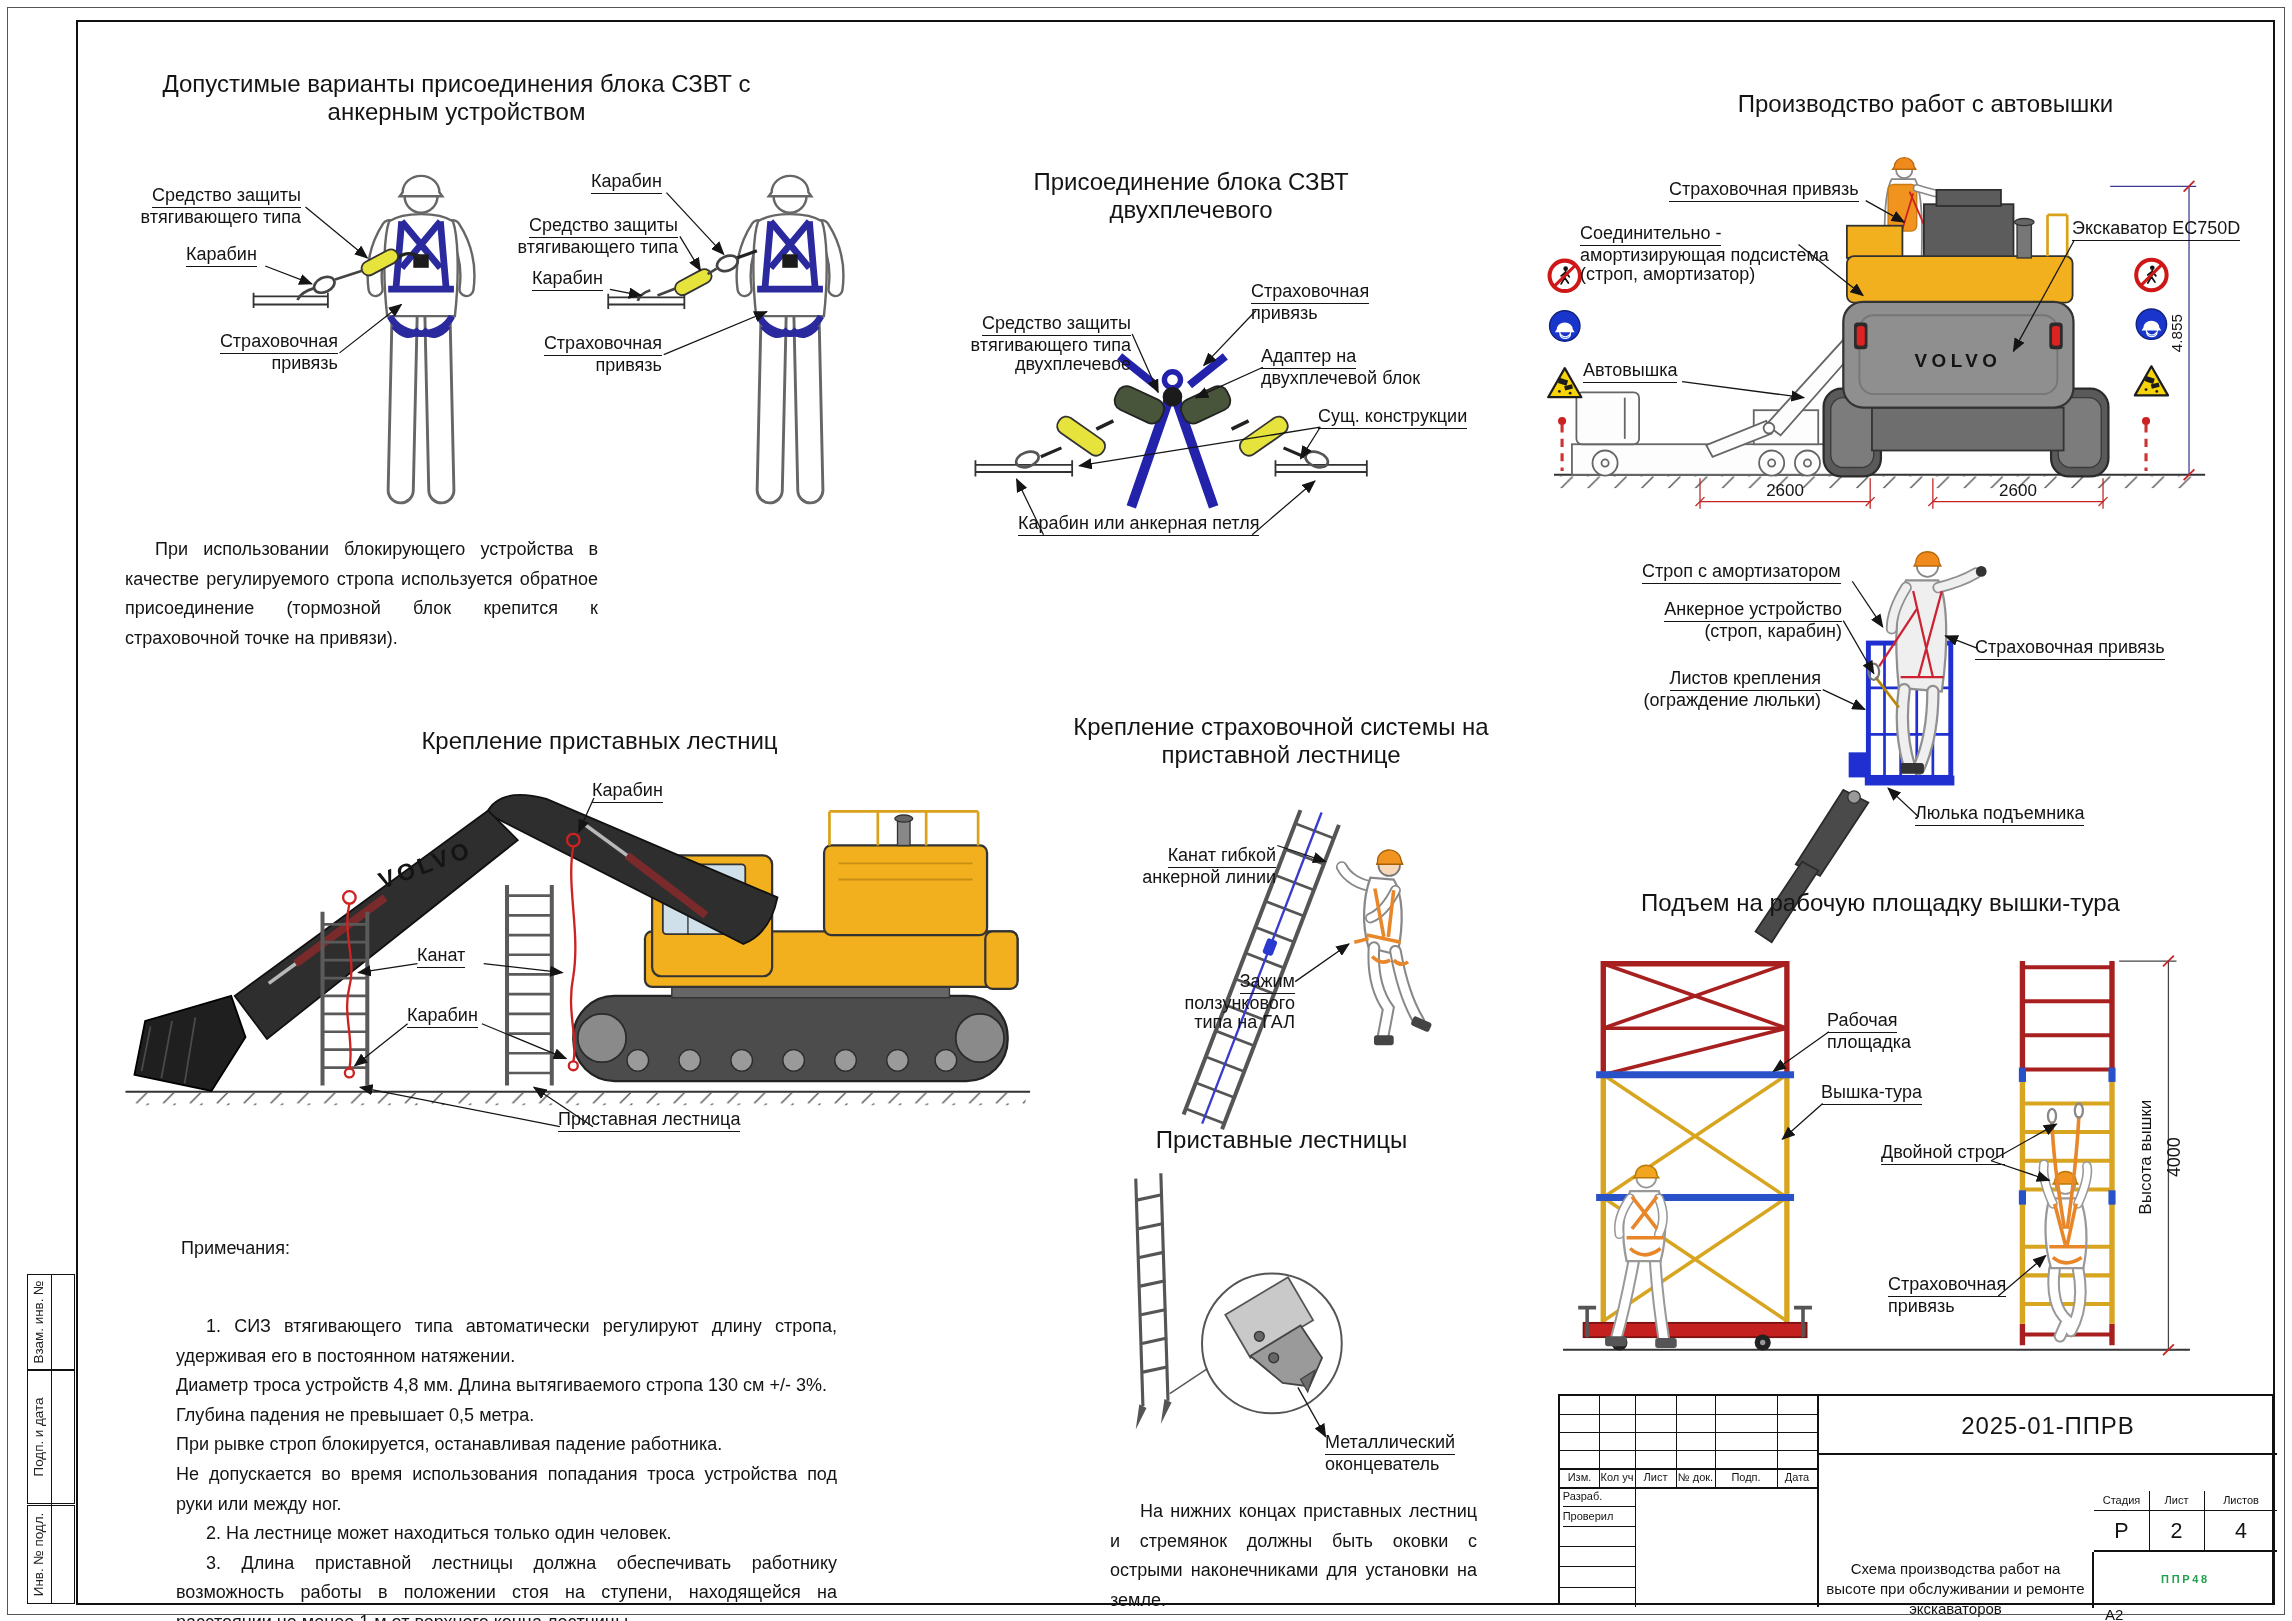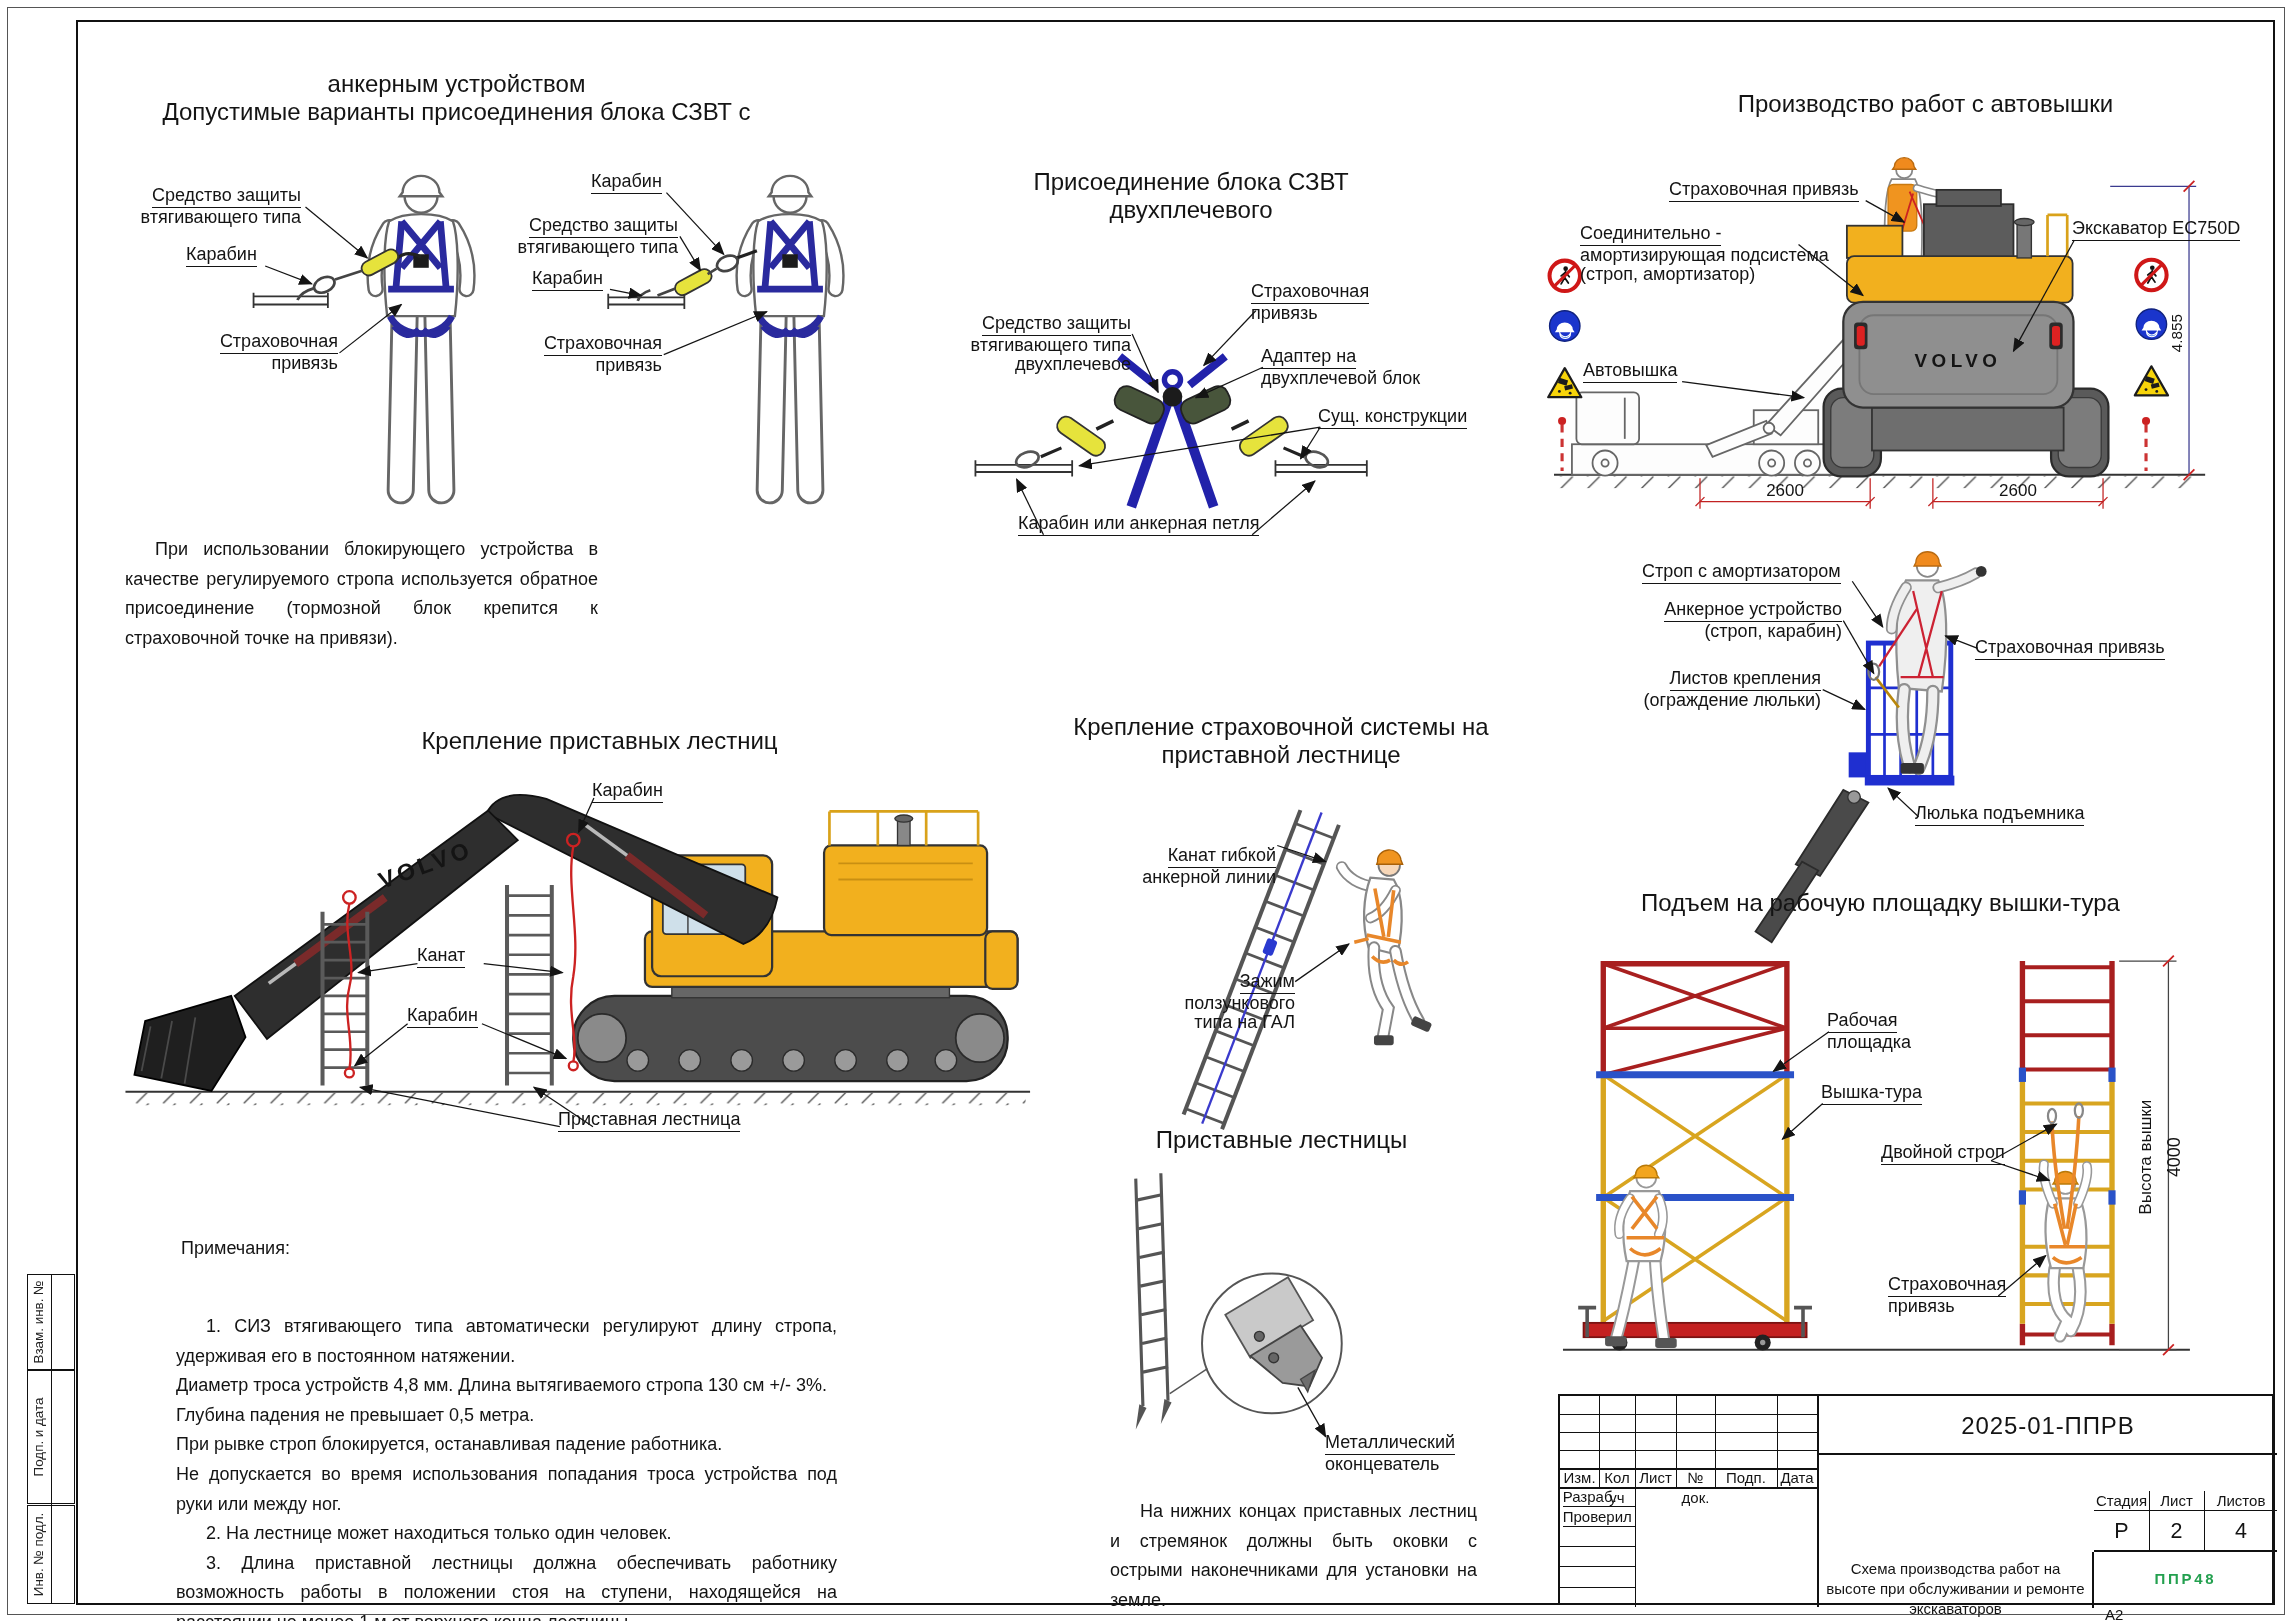--- a/index.html
+++ b/index.html
@@ -14,21 +14,21 @@
   .sec-title{position:absolute;z-index:3;font-size:24px;line-height:28px;text-align:center;white-space:nowrap;}
   .para{position:absolute;z-index:3;font-size:18px;line-height:29.6px;text-align:justify;}
   .para.ind{text-indent:30px;}
   .notes{position:absolute;z-index:3;width:661px;font-size:18px;line-height:29.6px;}
   .notes .note-item{text-align:justify;}
   .notes .note-item.num{text-indent:30px;}
   .vlabel{position:absolute;z-index:3;font-size:13.4px;text-align:center;color:#222;}
   
   #tb{position:absolute;left:1558px;top:1394px;width:716px;height:211px;border:2.2px solid #111;
       box-sizing:border-box;z-index:3;background:#fff;}
-  #tb .cell{position:absolute;box-sizing:border-box;font-size:15px;}
+  #tb .cell{position:absolute;box-sizing:border-box;font-size:11px;}
   #tb .line{position:absolute;background:#111;}
   .tb-head{font-size:14.3px;text-align:center;}
   .logo{font-size:41px;font-weight:800;color:#23a04f;letter-spacing:2.7px;}
 </style>
 </head>
 <body>
 
 <div id="sheet">
 
   <div class="frame" style="left:7.2px;top:7.2px;width:2278px;height:1608px;border:1.3px solid #555;"></div>
@@ -560,22 +560,22 @@
       <polygon points="1368,1468 1438,1426 1466,1474 1396,1516" fill="#c9c9c9" stroke="#555" stroke-width="2"></polygon>
       <polygon points="1396,1514 1452,1480 1476,1516 1462,1548 1432,1544" fill="#9a9a9a" stroke="#444" stroke-width="2"></polygon>
       <polygon points="1452,1540 1468,1530 1460,1554" fill="#6e6e6e" stroke="#444" stroke-width="1.5"></polygon>
       <circle cx="1406" cy="1492" r="5.5" fill="#666" stroke="#333" stroke-width="1.5"></circle>
       <circle cx="1422" cy="1516" r="5.5" fill="#666" stroke="#333" stroke-width="1.5"></circle>
       <line x1="1449" y1="1549" x2="1480" y2="1604" stroke="#141414" stroke-width="1.4" marker-end="url(#ar)"></line>
     </g>
   </svg>
 
   <div class="sec-title" style="left:134px;top:70px;width:645px;">
+    <div>Допустимые варианты присоединения блока СЗВТ с</div>
     <div>анкерным устройством</div>
-    <div>Допустимые варианты присоединения блока СЗВТ с</div>
   </div>
   <div class="lbl ra" style="right:1992px;top:186px;">
     <div><span class="u">Средство защиты</span></div>
     <div>втягивающего типа</div>
   </div>
   <div class="lbl" style="left:186px;top:245px;">
     <span class="u">Карабин</span>
   </div>
   <div class="lbl ra" style="right:1955px;top:332px;">
     <div><span class="u">Страховочная</span></div>

